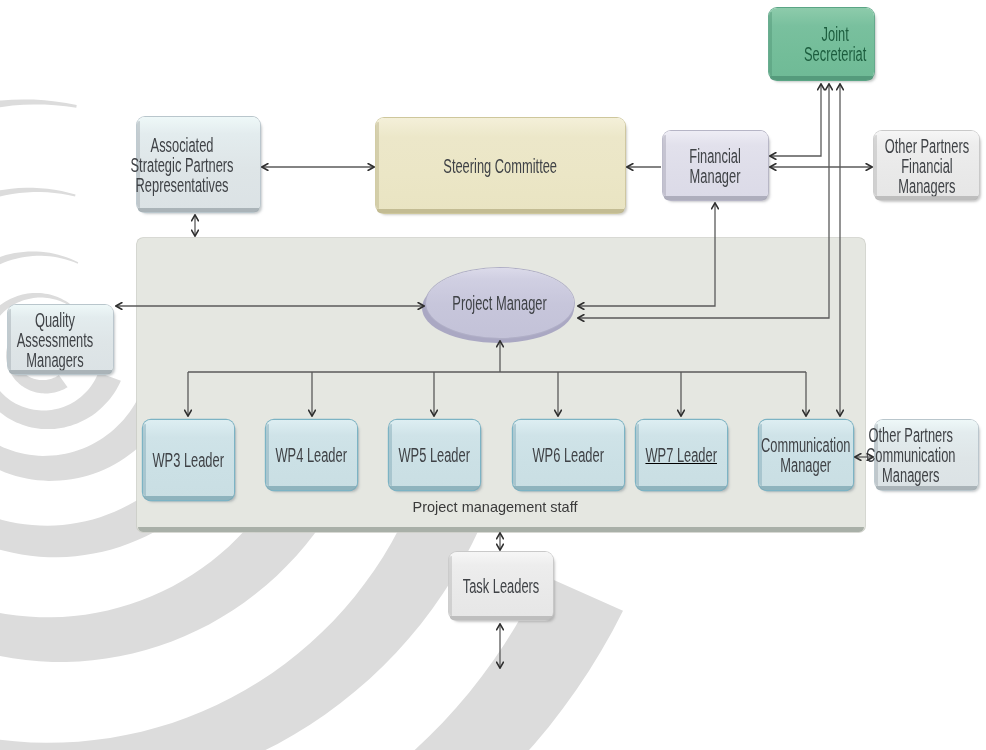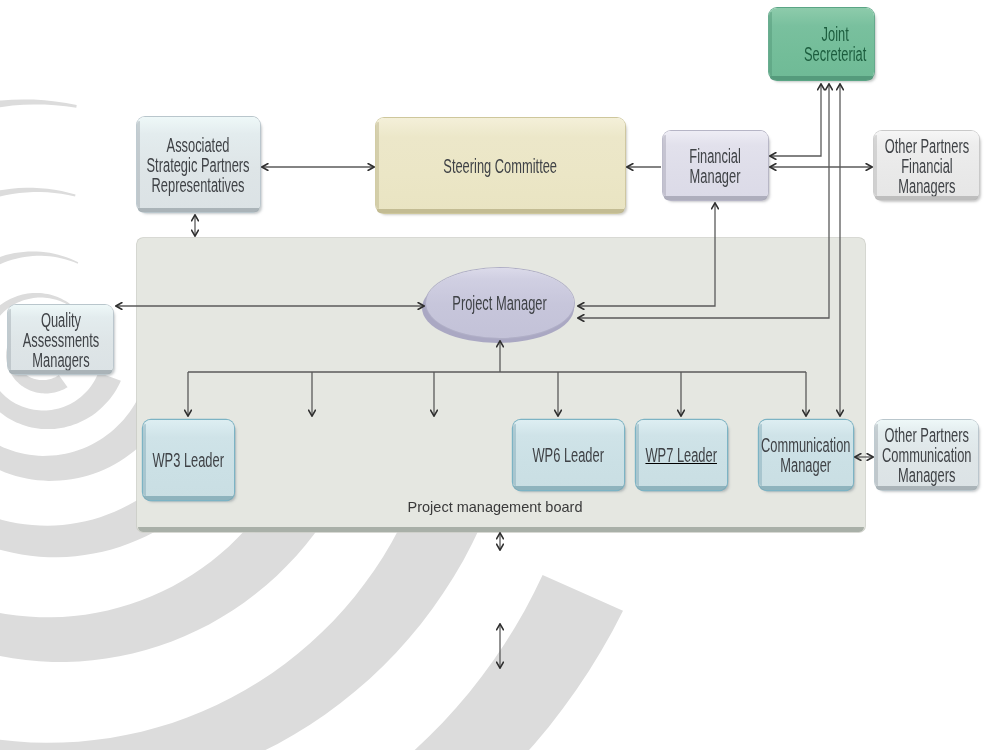--- a/index.html
+++ b/index.html
@@ -30,20 +30,21 @@
   
   .bx::after{content:"";position:absolute;left:1px;right:1px;bottom:0px;height:4px;
       border-radius:0 0 7px 7px;opacity:0.8;}
   
   .bx::before{content:"";position:absolute;left:0px;top:4px;bottom:4px;width:3px;
       border-radius:7px 0 0 7px;opacity:0.45;}
 
   .bx-blue{
      background:linear-gradient(to bottom,#eef8f8 0%,#e3ecee 18%,#dee5e7 55%,#dbe2e5 100%);
      box-shadow:0 0 0 0.9px #b9c6cc, 2.5px 3px 2.5px -1px rgba(120,128,133,0.42);
+     justify-content:flex-end;
   }
   .bx-blue::after{background:#9da7ad;}
   .bx-blue::before{background:#9da7ad;}
 
   .bx-wp{
      background:linear-gradient(to bottom,#ddeef2 0%,#cfe3e8 22%,#cbe0e5 60%,#c9dee3 100%);
      box-shadow:0 0 0 1.2px #7cb3c4, 2.5px 3px 2.5px -1px rgba(110,125,132,0.45);
   }
   .bx-wp::after{background:#7fa7b3;}
   .bx-wp::before{background:#7fa7b3;}
@@ -104,21 +105,21 @@
         <path d="M78.2 262.3L74.4 260.5L70.5 258.8L66.5 257.2L62.4 255.9L58.3 254.7L54.1 253.7L49.8 252.8L45.5 252.2L41.1 251.7L36.7 251.5L32.3 251.4L27.9 251.5L23.4 251.9L19.0 252.4L14.6 253.1L10.2 254.0L5.8 255.1L1.4 256.4L-2.9 257.9L-7.1 259.6L-11.3 261.5L-15.4 263.6L-19.4 265.9L-23.4 268.3L-27.2 271.0L-30.9 273.8L-34.6 276.8L-38.1 279.9L-41.4 283.2L-44.7 286.7L-47.8 290.3L-50.7 294.1L-53.5 298.0L-56.1 302.0L-58.6 306.2L-60.8 310.5L-62.9 314.8L-64.8 319.3L-66.5 323.9L-68.0 328.6L-69.3 333.4L-70.4 338.2L-71.3 343.1L-72.0 348.0L-72.4 353.0L-72.7 358.0L-72.7 363.0L-72.5 368.1L-72.1 373.1L-71.4 378.2L-70.6 383.2L-69.5 388.2L-68.2 393.2L-66.6 398.1L-64.9 403.0L-62.9 407.8L-60.7 412.5L-58.3 417.1L-55.7 421.7L-52.8 426.1L-49.8 430.4L-46.6 434.6L-43.2 438.7L-39.6 442.6L-35.8 446.4L-31.9 450.0L-27.7 453.5L-23.5 456.7L-19.0 459.8L-14.4 462.8L-9.7 465.5L-4.9 468.0L0.1 470.3L5.2 472.4L10.4 474.2L15.7 475.9L21.0 477.3L26.5 478.5L32.0 479.5L37.5 480.2L43.1 480.6L48.8 480.9L54.4 480.8L60.1 480.6L65.7 480.0L71.4 479.3L77.0 478.2L82.6 477.0L88.2 475.4L93.6 473.7L99.1 471.7L104.4 469.4L109.7 466.9L114.8 464.2L119.9 461.2L124.8 458.0L129.6 454.6L134.3 451.0L138.8 447.1L143.2 443.1L147.3 438.8L151.3 434.4L155.2 429.8L158.8 425.0L162.2 420.0L165.4 414.9L168.4 409.6L171.1 404.2L173.7 398.6L175.9 392.9L178.0 387.2L179.8 381.3L181.3 375.3L182.6 369.3L183.6 363.1L184.3 357.0L184.8 350.8L185.0 344.5L184.9 338.2L184.6 332.0L148.9 337.0L149.4 341.7L149.6 346.4L149.7 351.1L149.5 355.8L149.1 360.4L148.6 365.1L147.8 369.7L146.8 374.3L145.6 378.8L144.3 383.3L142.7 387.7L141.0 392.0L139.0 396.2L136.9 400.4L134.6 404.4L132.2 408.3L129.5 412.2L126.7 415.8L123.8 419.4L120.7 422.8L117.4 426.1L114.1 429.3L110.6 432.3L106.9 435.1L103.2 437.8L99.3 440.3L95.4 442.6L91.3 444.7L87.2 446.7L83.0 448.5L78.7 450.1L74.3 451.5L69.9 452.7L65.5 453.7L61.0 454.5L56.5 455.2L52.0 455.6L47.4 455.8L42.9 455.9L38.4 455.7L33.9 455.3L29.4 454.8L24.9 454.0L20.5 453.1L16.2 451.9L11.8 450.6L7.6 449.1L3.4 447.4L-0.6 445.5L-4.6 443.5L-8.5 441.3L-12.3 438.9L-16.0 436.4L-19.6 433.7L-23.0 430.8L-26.3 427.8L-29.5 424.7L-32.5 421.5L-35.4 418.1L-38.1 414.6L-40.7 411.0L-43.1 407.2L-45.3 403.4L-47.4 399.5L-49.3 395.5L-51.0 391.5L-52.5 387.3L-53.9 383.1L-55.0 378.9L-56.0 374.6L-56.8 370.3L-57.4 366.0L-57.8 361.6L-58.0 357.2L-58.0 352.9L-57.9 348.5L-57.5 344.2L-57.0 339.8L-56.3 335.6L-55.3 331.3L-54.2 327.1L-53.0 323.0L-51.5 318.9L-49.9 314.9L-48.1 310.9L-46.1 307.1L-44.0 303.4L-41.7 299.7L-39.2 296.2L-36.6 292.7L-33.9 289.4L-31.0 286.3L-28.0 283.2L-24.9 280.3L-21.6 277.5L-18.2 274.9L-14.7 272.4L-11.2 270.1L-7.5 268.0L-3.7 266.0L0.1 264.2L4.0 262.5L8.0 261.1L12.0 259.8L16.1 258.7L20.2 257.7L24.4 257.0L28.6 256.4L32.8 256.0L37.0 255.8L41.2 255.8L45.4 255.9L49.5 256.3L53.7 256.8L57.8 257.5L61.9 258.4L65.9 259.4L69.9 260.7L73.8 262.1L77.7 263.7Z"></path>
         <path d="M75.5 194.6L68.6 192.7L61.7 191.1L54.6 189.8L47.5 188.8L40.3 188.2L33.1 187.8L25.9 187.8L18.6 188.1L11.3 188.7L4.0 189.7L-3.2 190.9L-10.4 192.5L-17.6 194.5L-24.7 196.7L-31.7 199.3L-38.6 202.1L-45.4 205.3L-52.1 208.8L-58.6 212.6L-65.0 216.7L-71.2 221.1L-77.2 225.8L-83.1 230.7L-88.7 236.0L-94.1 241.5L-99.3 247.2L-104.2 253.2L-108.9 259.4L-113.3 265.8L-117.5 272.5L-121.4 279.3L-124.9 286.4L-128.2 293.6L-131.1 300.9L-133.8 308.4L-136.1 316.1L-138.1 323.9L-139.7 331.7L-141.0 339.7L-141.9 347.7L-142.5 355.8L-142.7 363.9L-142.6 372.1L-142.1 380.3L-141.3 388.5L-140.0 396.6L-138.5 404.7L-136.5 412.8L-134.2 420.8L-131.5 428.7L-128.5 436.5L-125.2 444.2L-121.4 451.7L-117.4 459.1L-113.0 466.3L-108.3 473.4L-103.2 480.3L-97.9 486.9L-92.2 493.3L-86.2 499.5L-80.0 505.5L-73.5 511.1L-66.7 516.5L-59.7 521.7L-52.4 526.5L-44.9 531.0L-37.2 535.1L-29.3 539.0L-21.2 542.5L-12.9 545.6L-4.5 548.4L4.1 550.8L12.8 552.8L21.5 554.5L30.4 555.8L39.4 556.7L48.4 557.2L57.4 557.3L66.5 557.0L75.6 556.2L84.6 555.1L93.6 553.6L102.6 551.7L111.5 549.4L120.3 546.7L129.0 543.6L137.6 540.1L146.1 536.2L154.4 532.0L162.5 527.3L170.4 522.3L178.1 517.0L185.6 511.3L192.9 505.2L199.9 498.8L206.6 492.1L213.1 485.1L219.2 477.8L225.1 470.2L230.6 462.3L235.8 454.2L240.6 445.9L245.0 437.3L249.1 428.5L252.8 419.5L256.1 410.3L259.1 401.0L261.6 391.5L263.7 381.9L265.3 372.2L266.6 362.4L267.4 352.5L267.8 342.6L267.7 332.6L267.2 322.7L266.3 312.7L264.9 302.8L263.1 292.9L260.8 283.1L258.1 273.3L213.0 289.8L215.4 297.4L217.5 305.1L219.2 312.9L220.5 320.7L221.5 328.6L222.2 336.6L222.5 344.5L222.5 352.4L222.1 360.3L221.4 368.2L220.3 376.1L218.9 383.8L217.1 391.5L215.0 399.1L212.6 406.6L209.9 414.0L206.8 421.2L203.4 428.3L199.8 435.2L195.8 442.0L191.5 448.5L187.0 454.9L182.2 461.1L177.1 467.0L171.8 472.7L166.2 478.1L160.4 483.3L154.4 488.2L148.2 492.9L141.8 497.3L135.3 501.3L128.5 505.1L121.6 508.6L114.6 511.8L107.4 514.6L100.2 517.2L92.8 519.4L85.4 521.3L77.8 522.8L70.3 524.0L62.7 524.9L55.0 525.5L47.4 525.7L39.8 525.6L32.2 525.1L24.6 524.3L17.1 523.2L9.6 521.8L2.2 520.0L-5.0 517.9L-12.2 515.5L-19.3 512.8L-26.2 509.7L-33.0 506.4L-39.6 502.8L-46.0 498.9L-52.3 494.8L-58.4 490.3L-64.2 485.6L-69.9 480.7L-75.3 475.5L-80.5 470.1L-85.4 464.5L-90.0 458.7L-94.5 452.7L-98.6 446.5L-102.4 440.1L-106.0 433.6L-109.3 426.9L-112.2 420.1L-114.9 413.2L-117.2 406.2L-119.3 399.1L-121.0 391.9L-122.4 384.7L-123.5 377.4L-124.3 370.1L-124.7 362.8L-124.8 355.4L-124.6 348.1L-124.1 340.8L-123.3 333.6L-122.1 326.3L-120.7 319.2L-118.9 312.1L-116.8 305.2L-114.4 298.3L-111.7 291.6L-108.7 284.9L-105.5 278.5L-101.9 272.2L-98.1 266.0L-94.1 260.1L-89.7 254.3L-85.2 248.7L-80.4 243.4L-75.3 238.2L-70.1 233.3L-64.7 228.7L-59.0 224.2L-53.2 220.1L-47.2 216.2L-41.1 212.6L-34.8 209.2L-28.3 206.2L-21.8 203.4L-15.1 200.9L-8.4 198.7L-1.6 196.9L5.3 195.3L12.3 194.0L19.3 193.0L26.3 192.4L33.3 192.0L40.4 192.0L47.4 192.3L54.4 192.9L61.3 193.8L68.2 194.9L75.1 196.4Z"></path>
         <path d="M76.7 105.1L66.1 103.0L55.4 101.4L44.6 100.3L33.8 99.6L22.9 99.4L11.9 99.7L1.0 100.4L-10.0 101.7L-20.9 103.4L-31.8 105.6L-42.6 108.2L-53.3 111.4L-63.9 115.0L-74.3 119.0L-84.6 123.6L-94.8 128.5L-104.7 134.0L-114.4 139.9L-123.9 146.2L-133.1 152.9L-142.1 160.1L-150.7 167.6L-159.1 175.6L-167.1 183.9L-174.8 192.6L-182.1 201.6L-189.0 211.0L-195.6 220.7L-201.7 230.7L-207.4 241.0L-212.7 251.5L-217.5 262.3L-221.9 273.3L-225.8 284.6L-229.2 296.0L-232.2 307.6L-234.6 319.3L-236.6 331.2L-238.0 343.2L-238.9 355.3L-239.3 367.4L-239.1 379.6L-238.5 391.8L-237.3 403.9L-235.5 416.1L-233.3 428.2L-230.5 440.2L-227.2 452.1L-223.4 463.9L-219.0 475.6L-214.2 487.1L-208.8 498.4L-202.9 509.4L-196.6 520.3L-189.7 530.9L-182.4 541.2L-174.6 551.2L-166.4 560.9L-157.8 570.3L-148.7 579.3L-139.2 587.9L-129.4 596.1L-119.1 603.9L-108.5 611.3L-97.6 618.3L-86.3 624.7L-74.8 630.7L-63.0 636.2L-50.9 641.2L-38.5 645.7L-26.0 649.7L-13.3 653.1L-0.4 656.0L12.7 658.3L25.9 660.1L39.1 661.3L52.5 661.9L65.9 662.0L79.3 661.4L92.7 660.3L106.1 658.6L119.4 656.3L132.6 653.5L145.8 650.1L158.8 646.0L171.7 641.5L184.4 636.3L196.9 630.6L209.1 624.4L221.1 617.6L232.9 610.3L244.3 602.4L255.4 594.1L266.2 585.2L276.6 575.9L286.6 566.1L296.2 555.9L305.4 545.2L314.1 534.2L322.4 522.7L330.1 510.8L337.4 498.6L344.2 486.1L350.4 473.3L356.1 460.1L361.2 446.8L365.7 433.1L369.7 419.3L373.1 405.2L375.8 391.0L378.0 376.7L379.5 362.2L380.5 347.7L380.7 333.1L380.4 318.4L379.4 303.8L377.8 289.2L375.6 274.6L372.7 260.1L369.2 245.7L304.5 266.7L307.7 278.2L310.4 289.7L312.6 301.4L314.3 313.1L315.4 324.9L316.1 336.7L316.3 348.5L315.9 360.3L315.1 372.1L313.7 383.8L311.8 395.4L309.5 406.9L306.6 418.3L303.3 429.6L299.5 440.7L295.2 451.6L290.5 462.3L285.3 472.8L279.6 483.0L273.6 493.0L267.1 502.7L260.2 512.1L252.9 521.2L245.2 529.9L237.2 538.3L228.9 546.4L220.2 554.1L211.1 561.4L201.8 568.3L192.2 574.7L182.4 580.8L172.3 586.4L162.0 591.6L151.4 596.3L140.7 600.5L129.9 604.3L118.9 607.6L107.7 610.5L96.5 612.8L85.2 614.7L73.8 616.1L62.4 616.9L51.0 617.3L39.5 617.2L28.1 616.6L16.8 615.5L5.5 614.0L-5.7 611.9L-16.8 609.4L-27.7 606.4L-38.6 602.9L-49.2 599.0L-59.6 594.6L-69.9 589.8L-79.9 584.5L-89.7 578.9L-99.2 572.8L-108.4 566.3L-117.4 559.4L-126.0 552.2L-134.3 544.6L-142.2 536.6L-149.8 528.4L-157.0 519.8L-163.9 510.9L-170.3 501.8L-176.4 492.4L-182.0 482.7L-187.2 472.8L-192.0 462.8L-196.3 452.5L-200.2 442.1L-203.6 431.5L-206.6 420.8L-209.0 410.0L-211.1 399.1L-212.6 388.1L-213.7 377.1L-214.3 366.0L-214.4 355.0L-214.1 344.0L-213.2 333.0L-211.9 322.0L-210.2 311.2L-207.9 300.4L-205.2 289.7L-202.1 279.2L-198.5 268.9L-194.5 258.7L-190.0 248.7L-185.1 238.9L-179.9 229.4L-174.2 220.1L-168.1 211.0L-161.6 202.2L-154.8 193.8L-147.6 185.6L-140.1 177.8L-132.3 170.3L-124.1 163.1L-115.7 156.3L-107.0 149.9L-98.0 143.9L-88.8 138.3L-79.4 133.1L-69.7 128.3L-59.9 123.9L-49.9 120.0L-39.7 116.4L-29.4 113.4L-19.0 110.8L-8.6 108.6L2.0 106.9L12.6 105.6L23.3 104.8L33.9 104.5L44.6 104.6L55.2 105.2L65.8 106.3L76.3 107.8Z"></path>
         <path d="M80.8 -17.6L65.8 -19.8L50.7 -21.3L35.5 -22.3L20.2 -22.6L4.9 -22.4L-10.5 -21.4L-25.8 -19.9L-41.1 -17.7L-56.3 -14.9L-71.5 -11.5L-86.5 -7.5L-101.3 -2.8L-116.0 2.5L-130.6 8.4L-144.8 14.9L-158.9 22.0L-172.7 29.7L-186.2 38.0L-199.3 46.8L-212.1 56.2L-224.6 66.1L-236.7 76.5L-248.3 87.5L-259.6 98.9L-270.4 110.9L-280.7 123.3L-290.5 136.1L-299.8 149.3L-308.6 163.0L-316.8 177.0L-324.5 191.4L-331.6 206.1L-338.1 221.1L-344.0 236.5L-349.2 252.0L-353.9 267.9L-357.9 283.9L-361.2 300.1L-363.9 316.5L-366.0 333.0L-367.3 349.6L-368.0 366.3L-368.0 383.1L-367.3 399.8L-365.9 416.6L-363.8 433.3L-361.1 450.0L-357.7 466.6L-353.5 483.1L-348.7 499.4L-343.2 515.5L-337.1 531.5L-330.3 547.2L-322.8 562.6L-314.7 577.8L-306.0 592.7L-296.7 607.2L-286.7 621.4L-276.1 635.1L-265.0 648.5L-253.3 661.4L-241.1 673.9L-228.3 685.8L-215.1 697.3L-201.3 708.2L-187.1 718.6L-172.4 728.5L-157.4 737.7L-141.9 746.3L-126.0 754.3L-109.8 761.7L-93.3 768.4L-76.5 774.5L-59.4 779.8L-42.1 784.5L-24.5 788.5L-6.8 791.7L11.1 794.3L29.1 796.1L47.2 797.2L65.3 797.5L83.6 797.1L101.8 796.0L119.9 794.1L138.1 791.4L156.1 788.0L174.0 783.9L191.8 779.0L209.4 773.4L226.8 767.1L244.0 760.1L260.9 752.3L277.5 743.9L293.7 734.7L309.6 724.9L325.2 714.4L340.3 703.3L354.9 691.5L369.2 679.2L382.9 666.2L396.1 652.7L408.8 638.6L420.9 623.9L432.4 608.8L443.3 593.1L453.6 577.0L463.3 560.5L472.2 543.6L480.5 526.2L488.1 508.5L495.0 490.5L501.2 472.2L506.6 453.6L511.2 434.7L515.1 415.7L518.2 396.5L520.6 377.1L522.1 357.6L522.9 338.0L522.8 318.4L443.0 324.0L443.6 340.3L443.4 356.7L442.6 373.0L441.1 389.3L439.0 405.4L436.2 421.5L432.8 437.4L428.7 453.2L424.0 468.8L418.7 484.2L412.7 499.3L406.2 514.1L399.0 528.7L391.3 543.0L383.0 556.9L374.1 570.4L364.7 583.6L354.8 596.4L344.4 608.7L333.5 620.7L322.1 632.1L310.3 643.1L298.0 653.5L285.4 663.5L272.3 672.9L258.9 681.8L245.2 690.1L231.1 697.8L216.7 705.0L202.1 711.6L187.2 717.5L172.1 722.9L156.8 727.6L141.4 731.7L125.8 735.1L110.1 738.0L94.2 740.1L78.4 741.7L62.5 742.5L46.5 742.8L30.6 742.4L14.8 741.3L-1.0 739.6L-16.7 737.2L-32.3 734.2L-47.7 730.6L-63.0 726.4L-78.1 721.5L-92.9 716.1L-107.5 710.0L-121.9 703.4L-135.9 696.2L-149.6 688.4L-163.0 680.1L-176.0 671.2L-188.7 661.9L-200.9 652.0L-212.8 641.7L-224.2 630.8L-235.1 619.6L-245.5 607.9L-255.5 595.8L-265.0 583.3L-273.9 570.5L-282.3 557.3L-290.1 543.8L-297.4 529.9L-304.1 515.9L-310.3 501.5L-315.8 487.0L-320.7 472.2L-325.0 457.2L-328.8 442.2L-331.8 426.9L-334.3 411.6L-336.1 396.2L-337.4 380.7L-337.9 365.3L-337.9 349.8L-337.2 334.3L-335.9 318.9L-333.9 303.6L-331.4 288.4L-328.2 273.3L-324.4 258.4L-320.0 243.6L-315.1 229.1L-309.5 214.7L-303.4 200.6L-296.7 186.8L-289.4 173.3L-281.6 160.1L-273.3 147.2L-264.5 134.7L-255.2 122.6L-245.4 110.9L-235.1 99.6L-224.4 88.7L-213.3 78.3L-201.7 68.3L-189.8 58.8L-177.5 49.9L-164.9 41.4L-151.9 33.5L-138.6 26.1L-125.1 19.3L-111.3 13.0L-97.3 7.3L-83.0 2.2L-68.6 -2.3L-54.0 -6.3L-39.3 -9.6L-24.4 -12.4L-9.5 -14.5L5.5 -16.0L20.5 -16.9L35.6 -17.2L50.6 -16.9L65.6 -15.9L80.5 -14.4Z"></path>
         <path d="M78.4 -168.5L59.5 -170.4L40.5 -171.7L21.4 -172.2L2.3 -172.1L-16.8 -171.2L-36.0 -169.7L-55.1 -167.4L-74.1 -164.5L-93.0 -160.9L-111.9 -156.5L-130.5 -151.5L-149.1 -145.8L-167.4 -139.4L-185.5 -132.3L-203.4 -124.5L-221.1 -116.1L-238.4 -107.1L-255.4 -97.4L-272.1 -87.0L-288.5 -76.1L-304.4 -64.5L-320.0 -52.4L-335.1 -39.6L-349.8 -26.3L-364.0 -12.5L-377.7 1.9L-390.9 16.8L-403.5 32.2L-415.7 48.1L-427.2 64.5L-438.2 81.2L-448.6 98.4L-458.3 116.0L-467.4 134.0L-475.9 152.3L-483.7 171.0L-490.9 189.9L-497.3 209.2L-503.1 228.7L-508.2 248.4L-512.5 268.3L-516.1 288.4L-519.0 308.7L-521.2 329.1L-522.6 349.5L-523.3 370.1L-523.2 390.7L-522.3 411.3L-520.8 431.9L-518.4 452.5L-515.3 473.0L-511.5 493.4L-506.9 513.7L-501.5 533.9L-495.5 553.8L-488.7 573.6L-481.1 593.2L-472.8 612.4L-463.9 631.4L-454.2 650.1L-443.8 668.5L-432.8 686.5L-421.1 704.1L-408.7 721.3L-395.7 738.1L-382.0 754.4L-367.8 770.2L-353.0 785.6L-337.6 800.4L-321.6 814.6L-305.1 828.3L-288.1 841.4L-270.6 853.9L-252.6 865.7L-234.2 876.9L-215.3 887.5L-196.1 897.4L-176.4 906.5L-156.5 915.0L-136.1 922.8L-115.5 929.8L-94.6 936.1L-73.5 941.6L-52.1 946.3L-30.6 950.3L-8.9 953.5L13.0 955.9L35.0 957.5L57.0 958.3L79.1 958.3L101.2 957.5L123.3 955.9L145.4 953.5L167.3 950.3L189.2 946.2L211.0 941.4L232.6 935.8L254.0 929.3L275.3 922.1L296.2 914.2L316.9 905.4L337.3 895.9L357.4 885.6L377.1 874.6L396.4 862.8L415.3 850.4L433.8 837.2L451.8 823.4L469.3 808.9L486.3 793.7L502.7 777.9L518.6 761.5L534.0 744.5L548.7 726.9L562.7 708.8L576.2 690.1L588.9 671.0L601.0 651.3L612.4 631.2L623.0 610.7L542.6 574.9L534.0 592.8L524.7 610.4L514.7 627.7L504.2 644.6L493.0 661.0L481.3 677.1L469.0 692.7L456.2 707.8L442.8 722.5L428.9 736.6L414.5 750.2L399.6 763.3L384.2 775.9L368.4 787.8L352.2 799.2L335.6 810.0L318.7 820.1L301.4 829.7L283.7 838.6L265.8 846.8L247.5 854.4L229.0 861.3L210.3 867.5L191.4 873.0L172.3 877.9L153.1 882.0L133.7 885.5L114.2 888.2L94.6 890.2L75.0 891.6L55.4 892.1L35.7 892.0L16.1 891.2L-3.5 889.6L-22.9 887.4L-42.3 884.4L-61.6 880.8L-80.7 876.4L-99.6 871.4L-118.3 865.6L-136.8 859.2L-155.0 852.2L-173.0 844.5L-190.6 836.1L-208.0 827.1L-224.9 817.5L-241.6 807.3L-257.8 796.4L-273.6 785.1L-289.0 773.1L-303.9 760.6L-318.4 747.6L-332.3 734.0L-345.8 720.0L-358.7 705.5L-371.1 690.5L-383.0 675.1L-394.2 659.3L-404.9 643.1L-415.0 626.6L-424.4 609.7L-433.3 592.4L-441.5 574.9L-449.0 557.1L-455.9 539.0L-462.2 520.7L-467.7 502.2L-472.6 483.5L-476.8 464.6L-480.3 445.7L-483.1 426.6L-485.2 407.4L-486.7 388.2L-487.4 368.9L-487.4 349.7L-486.7 330.5L-485.3 311.3L-483.3 292.2L-480.5 273.1L-477.0 254.2L-472.9 235.5L-468.1 216.9L-462.6 198.5L-456.4 180.4L-449.6 162.5L-442.2 144.8L-434.1 127.4L-425.4 110.4L-416.1 93.7L-406.2 77.3L-395.7 61.4L-384.7 45.8L-373.1 30.6L-360.9 15.9L-348.2 1.6L-335.1 -12.1L-321.4 -25.4L-307.3 -38.2L-292.7 -50.4L-277.7 -62.2L-262.3 -73.3L-246.5 -83.9L-230.3 -93.9L-213.8 -103.3L-197.0 -112.0L-179.9 -120.2L-162.5 -127.7L-144.8 -134.6L-126.9 -140.8L-108.8 -146.4L-90.5 -151.3L-72.1 -155.6L-53.5 -159.1L-34.8 -162.0L-16.1 -164.2L2.8 -165.7L21.6 -166.6L40.5 -166.7L59.3 -166.2L78.2 -165.0Z"></path>
         <path d="M78.7 -348.9L56.8 -350.7L34.8 -351.9L12.8 -352.3L-9.3 -352.1L-31.4 -351.1L-53.5 -349.5L-75.5 -347.1L-97.5 -344.1L-119.4 -340.4L-141.3 -336.0L-163.0 -330.9L-184.5 -325.1L-205.9 -318.6L-227.2 -311.4L-248.2 -303.6L-269.0 -295.1L-289.5 -286.0L-309.8 -276.2L-329.8 -265.7L-349.5 -254.7L-368.8 -243.0L-387.8 -230.6L-406.4 -217.7L-424.7 -204.2L-442.5 -190.1L-459.9 -175.4L-476.9 -160.1L-493.4 -144.3L-509.4 -128.0L-524.9 -111.2L-539.9 -93.8L-554.4 -76.0L-568.3 -57.7L-581.7 -39.0L-594.4 -19.8L-606.6 -0.2L-618.2 19.8L-629.2 40.2L-639.5 60.9L-649.3 82.0L-658.3 103.4L-666.7 125.1L-674.4 147.1L-681.4 169.4L-687.8 191.9L-693.4 214.6L-698.3 237.5L-702.5 260.6L-706.0 283.8L-708.8 307.2L-710.9 330.6L-712.2 354.2L-712.7 377.8L-712.6 401.5L-711.6 425.1L-710.0 448.8L-707.6 472.4L-704.4 496.0L-700.5 519.5L-695.9 542.8L-690.6 566.1L-684.5 589.2L-677.6 612.1L-670.1 634.9L-661.8 657.4L-652.8 679.7L-643.1 701.7L-632.8 723.5L-621.7 744.9L-609.9 766.0L-597.5 786.7L-584.4 807.1L-570.6 827.1L-556.3 846.6L-541.3 865.8L-525.7 884.4L-509.4 902.6L-492.6 920.3L-475.3 937.5L-457.4 954.2L-438.9 970.3L-419.9 985.8L-400.5 1000.8L-380.5 1015.2L-360.1 1028.9L-339.2 1042.0L-317.9 1054.5L-296.2 1066.3L-274.1 1077.5L-251.6 1087.9L-228.8 1097.7L-205.7 1106.8L-182.2 1115.1L-158.5 1122.7L-134.5 1129.6L-110.3 1135.7L-85.9 1141.1L-61.3 1145.7L-36.6 1149.5L-11.6 1152.6L13.4 1154.9L38.5 1156.4L63.7 1157.1L88.9 1157.1L114.1 1156.2L139.4 1154.5L164.6 1152.1L189.7 1148.9L214.7 1144.8L239.7 1140.0L264.5 1134.4L289.2 1128.0L313.6 1120.9L337.9 1113.0L362.0 1104.3L385.7 1094.8L409.3 1084.6L432.5 1073.6L455.3 1061.9L477.9 1049.5L427.5 969.0L407.9 980.5L388.0 991.4L367.7 1001.7L347.1 1011.3L326.3 1020.3L305.1 1028.7L283.8 1036.3L262.2 1043.3L240.4 1049.6L218.4 1055.3L196.3 1060.2L174.0 1064.4L151.7 1068.0L129.2 1070.8L106.7 1072.9L84.1 1074.4L61.5 1075.1L38.8 1075.1L16.2 1074.4L-6.3 1073.0L-28.8 1070.9L-51.2 1068.1L-73.5 1064.6L-95.7 1060.4L-117.7 1055.5L-139.6 1049.9L-161.2 1043.6L-182.7 1036.7L-203.9 1029.1L-224.9 1020.9L-245.5 1012.0L-265.9 1002.5L-286.0 992.3L-305.7 981.5L-325.1 970.1L-344.1 958.1L-362.8 945.6L-381.0 932.4L-398.8 918.7L-416.1 904.5L-433.0 889.7L-449.4 874.4L-465.3 858.6L-480.8 842.3L-495.6 825.6L-510.0 808.4L-523.8 790.7L-537.0 772.7L-549.7 754.3L-561.8 735.4L-573.3 716.2L-584.1 696.7L-594.4 676.8L-604.0 656.7L-613.0 636.2L-621.3 615.5L-629.0 594.6L-636.1 573.4L-642.4 552.0L-648.1 530.5L-653.1 508.8L-657.4 486.9L-661.1 464.9L-664.0 442.9L-666.2 420.7L-667.8 398.5L-668.7 376.3L-668.8 354.1L-668.3 331.8L-667.1 309.7L-665.2 287.5L-662.6 265.5L-659.3 243.5L-655.3 221.7L-650.6 200.0L-645.3 178.5L-639.3 157.2L-632.7 136.0L-625.4 115.1L-617.4 94.5L-608.8 74.1L-599.6 54.0L-589.7 34.2L-579.3 14.7L-568.2 -4.4L-556.5 -23.2L-544.3 -41.6L-531.5 -59.6L-518.2 -77.2L-504.3 -94.3L-489.9 -111.0L-475.0 -127.3L-459.6 -143.0L-443.7 -158.3L-427.3 -173.1L-410.5 -187.3L-393.3 -201.0L-375.6 -214.1L-357.6 -226.7L-339.2 -238.7L-320.4 -250.1L-301.3 -260.9L-281.8 -271.2L-262.1 -280.8L-242.0 -289.7L-221.7 -298.1L-201.2 -305.8L-180.4 -312.8L-159.5 -319.2L-138.3 -324.9L-117.0 -330.0L-95.6 -334.4L-74.0 -338.1L-52.3 -341.2L-30.6 -343.5L-8.8 -345.2L13.0 -346.2L34.9 -346.6L56.7 -346.2L78.5 -345.1Z"></path>
       </g>
     </svg>
 
   <div id="board"></div>
-  <div id="board-label">Project management board</div>
+  <div id="board-label">Project management staff</div>
 
   <div class="node bx bx-blue" style="left:137px;top:117px;width:123px;height:95px;">
     <span class="lbl">Associated
 Strategic Partners
 Representatives</span>
   </div>
 
   <div class="node bx bx-beige" style="left:376px;top:118px;width:249px;height:95px;">
     <span class="lbl">Steering Committee</span>
   </div>
@@ -146,37 +147,46 @@
   </div>
 
   <div class="ellipse-shadow" style="left:422px;top:273px;width:152px;height:70px;"></div>
   <div class="node ellipse" style="left:426px;top:268px;width:148px;height:70px;justify-content:center;">
     <span class="lbl">Project Manager</span>
   </div>
 
   <div class="node bx bx-wp" style="left:143px;top:420px;width:91px;height:80px;">
     <span class="lbl">WP3 Leader</span>
   </div>
+  <div class="node bx bx-wp" style="left:266px;top:420px;width:91px;height:70px;">
+    <span class="lbl">WP4 Leader</span>
+  </div>
+  <div class="node bx bx-wp" style="left:389px;top:420px;width:91px;height:70px;">
+    <span class="lbl">WP5 Leader</span>
+  </div>
   <div class="node bx bx-wp" style="left:513px;top:420px;width:111px;height:70px;">
     <span class="lbl">WP6 Leader</span>
   </div>
   <div class="node bx bx-wp" style="left:636px;top:420px;width:91px;height:70px;text-decoration:underline;">
     <span class="lbl">WP7 Leader</span>
   </div>
   <div class="node bx bx-wp" style="left:759px;top:420px;width:94px;height:70px;">
     <span class="lbl">Communication
 Manager</span>
   </div>
 
   <div class="node bx bx-blue" style="left:875px;top:420px;width:103px;height:70px;">
     <span class="lbl">Other Partners
 Communication
 Managers</span>
   </div>
 
+  <div class="node bx bx-grey" style="left:449px;top:552px;width:104px;height:68px;">
+    <span class="lbl">Task Leaders</span>
+  </div>
 
 
   <svg class="layer" id="edges" viewBox="0 0 986 750">
     <defs>
       <marker id="ah" viewBox="0 0 10 10" refX="8.8" refY="5" markerWidth="8.5" markerHeight="8.5" orient="auto-start-reverse" markerUnits="userSpaceOnUse">
         <path d="M1.2 0.6 L8.9 5 L1.2 9.4" fill="none" stroke="#2e2e2e" stroke-width="1.9" stroke-linecap="butt" stroke-linejoin="miter"></path>
       </marker>
       <marker id="ah2" viewBox="0 0 10 10" refX="8.8" refY="5" markerWidth="8.5" markerHeight="8.5" orient="auto" markerUnits="userSpaceOnUse">
         <path d="M1.2 0.6 L8.9 5 L1.2 9.4" fill="none" stroke="#2e2e2e" stroke-width="1.9" stroke-linecap="butt" stroke-linejoin="miter"></path>
       </marker>

